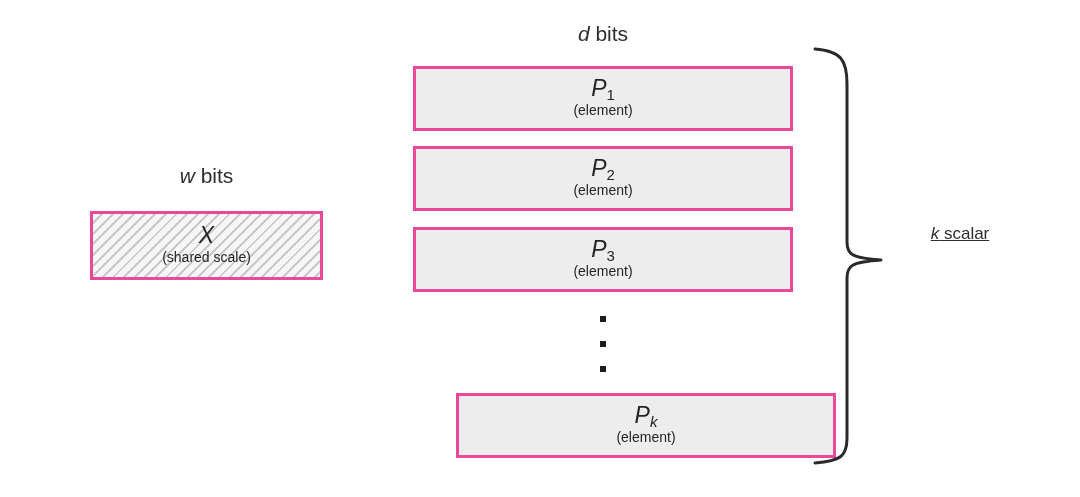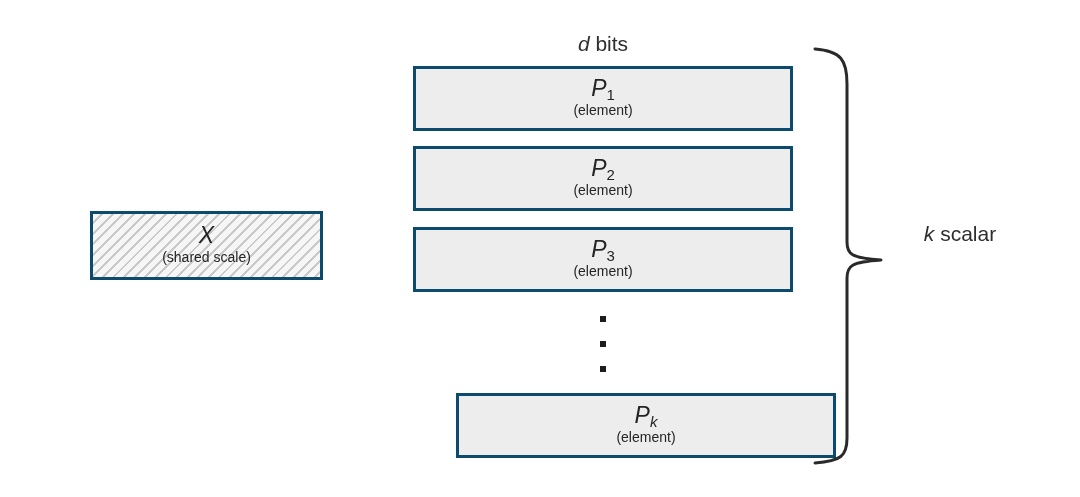--- a/index.html
+++ b/index.html
@@ -18,27 +18,27 @@
   }
   .bits-label {
     position: absolute;
     text-align: center;
     font-size: 21px;
     line-height: 24px;
     color: #2e2e2e;
     white-space: nowrap;
   }
   .bits-label .var, .italic { font-style: italic; }
-  #d-bits { left: 413px; top: 32px; width: 380px; }
+  #d-bits { left: 413px; top: 22px; width: 380px; }
   #w-bits { left: 90px;  top: 164px; width: 233px; }
 
   .box {
     position: absolute;
     box-sizing: border-box;
-    border: 3px solid #0c4a6e;
+    border: 3px solid #ec4899;
     background: #ededed;
     display: flex;
     flex-direction: column;
     align-items: center;
     justify-content: center;
     text-align: center;
   }
   .element-box {
     left: 413px;
     width: 380px;
@@ -104,34 +104,38 @@
     top: 42px;
     width: 90px;
     height: 430px;
   }
   #k-label {
     position: absolute;
     left: 880px;
     top: 221px;
     width: 160px;
     text-align: center;
-    font-size: 21px;
+    font-size: 17px;
     line-height: 25px;
     color: #2e2e2e;
+    text-decoration: underline;
   }
 </style>
 </head>
 <body>
 
 <div class="figure">
 
   <div class="bits-label" id="d-bits">
     <span class="var">d</span><span> bits</span>
   </div>
 
+  <div class="bits-label" id="w-bits">
+    <span class="var">w</span><span> bits</span>
+  </div>
 
   <div class="box" id="shared-box">
     <div class="symbol">X</div>
     <div class="caption">(shared scale)</div>
   </div>
 
   <div class="box element-box" id="box-p1">
     <div class="symbol"><span>P</span><span class="sub">1</span></div>
     <div class="caption">(element)</div>
   </div>

